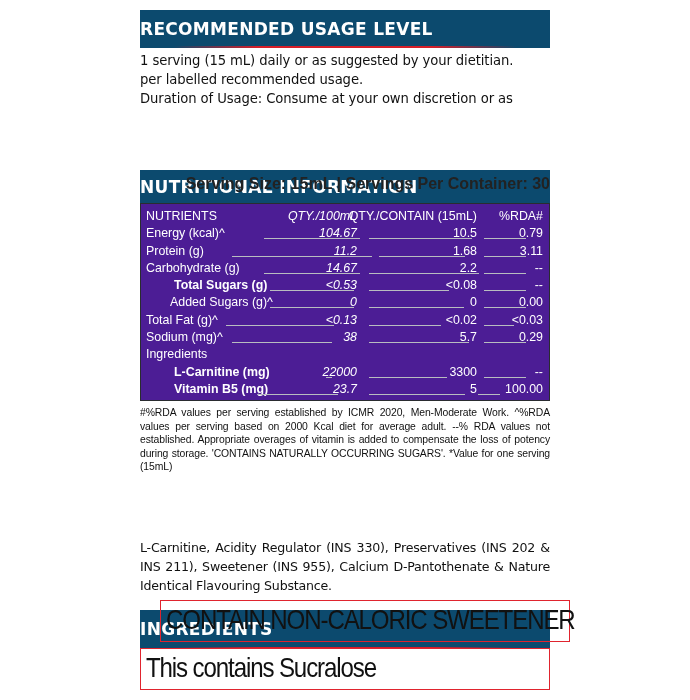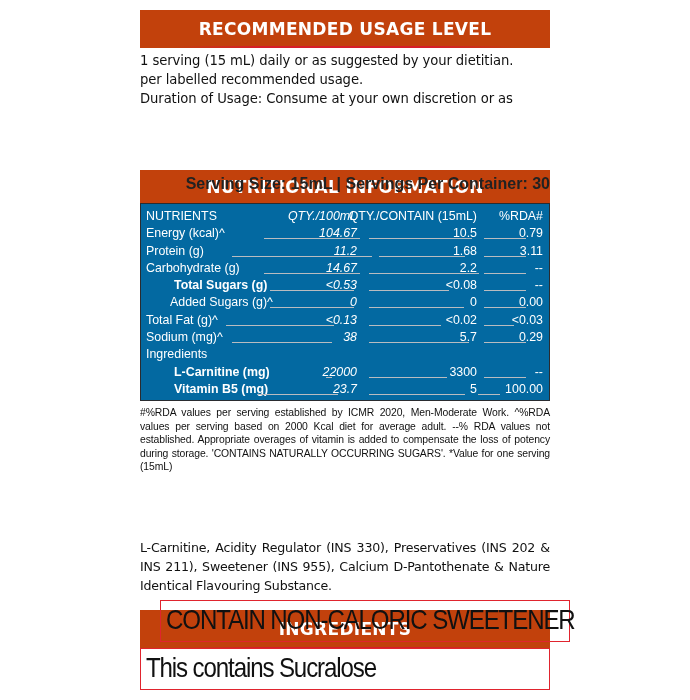--- a/index.html
+++ b/index.html
@@ -2,45 +2,45 @@
 <html><head>
 <meta charset="utf-8">
 <style>
   * { box-sizing: border-box; margin: 0; padding: 0; }
   html, body { width: 690px; height: 700px; background: #ffffff; overflow: hidden; }
   body { position: relative; font-family: "DejaVu Sans", sans-serif; color: #111; }
 
   .col { position: absolute; left: 140px; width: 410px; }
 
   .hdr {
-    background: #c2410c;
+    background: #0c4a6e;
     color: #ffffff;
     font-family: "DejaVu Sans", sans-serif;
     font-weight: bold;
-    text-align: center;
+    text-align: left;
     position: relative;
     letter-spacing: 0.3px;
   }
   .hdr::after {
     content: "";
     position: absolute; left: 8%; right: 8%; bottom: 0; height: 2px;
     background: linear-gradient(90deg, rgba(214,30,40,0) 0%, #d61e28 25%, #d61e28 75%, rgba(214,30,40,0) 100%);
   }
 
   #hdr-usage { top: 10px; height: 38px; font-size: 17px; line-height: 38px; }
   #usage-text { top: 51px; font-size: 13.2px; line-height: 19px; letter-spacing: -0.1px; }
   #usage-text p { white-space: nowrap; }
 
   #hdr-nutri { top: 116px; height: 60px; font-size: 17px; line-height: 25px; padding-top: 5px; margin-top: 16px; }
 
   #serving { top: 176px; text-align: right; font-size: 16px; line-height: 16px; font-family: "Liberation Sans", sans-serif; font-weight: bold; color: #222; }
 
   #nutri-table {
     top: 203px; height: 198px;
-    background: #0369a1;
+    background: #4c1d95;
     color: #ffffff;
     font-family: "Liberation Sans", sans-serif;
     font-size: 12.4px;
     padding: 4px 6px 0 5px;
     border: 1px solid #2a2c30;
   }
   .trow { position: relative; height: 17.3px; line-height: 17px; white-space: nowrap; }
   .trow span { position: absolute; top: 0; }
   .c-name { left: 0; }
   .c-name.i1 { left: 28px; font-weight: bold; }

